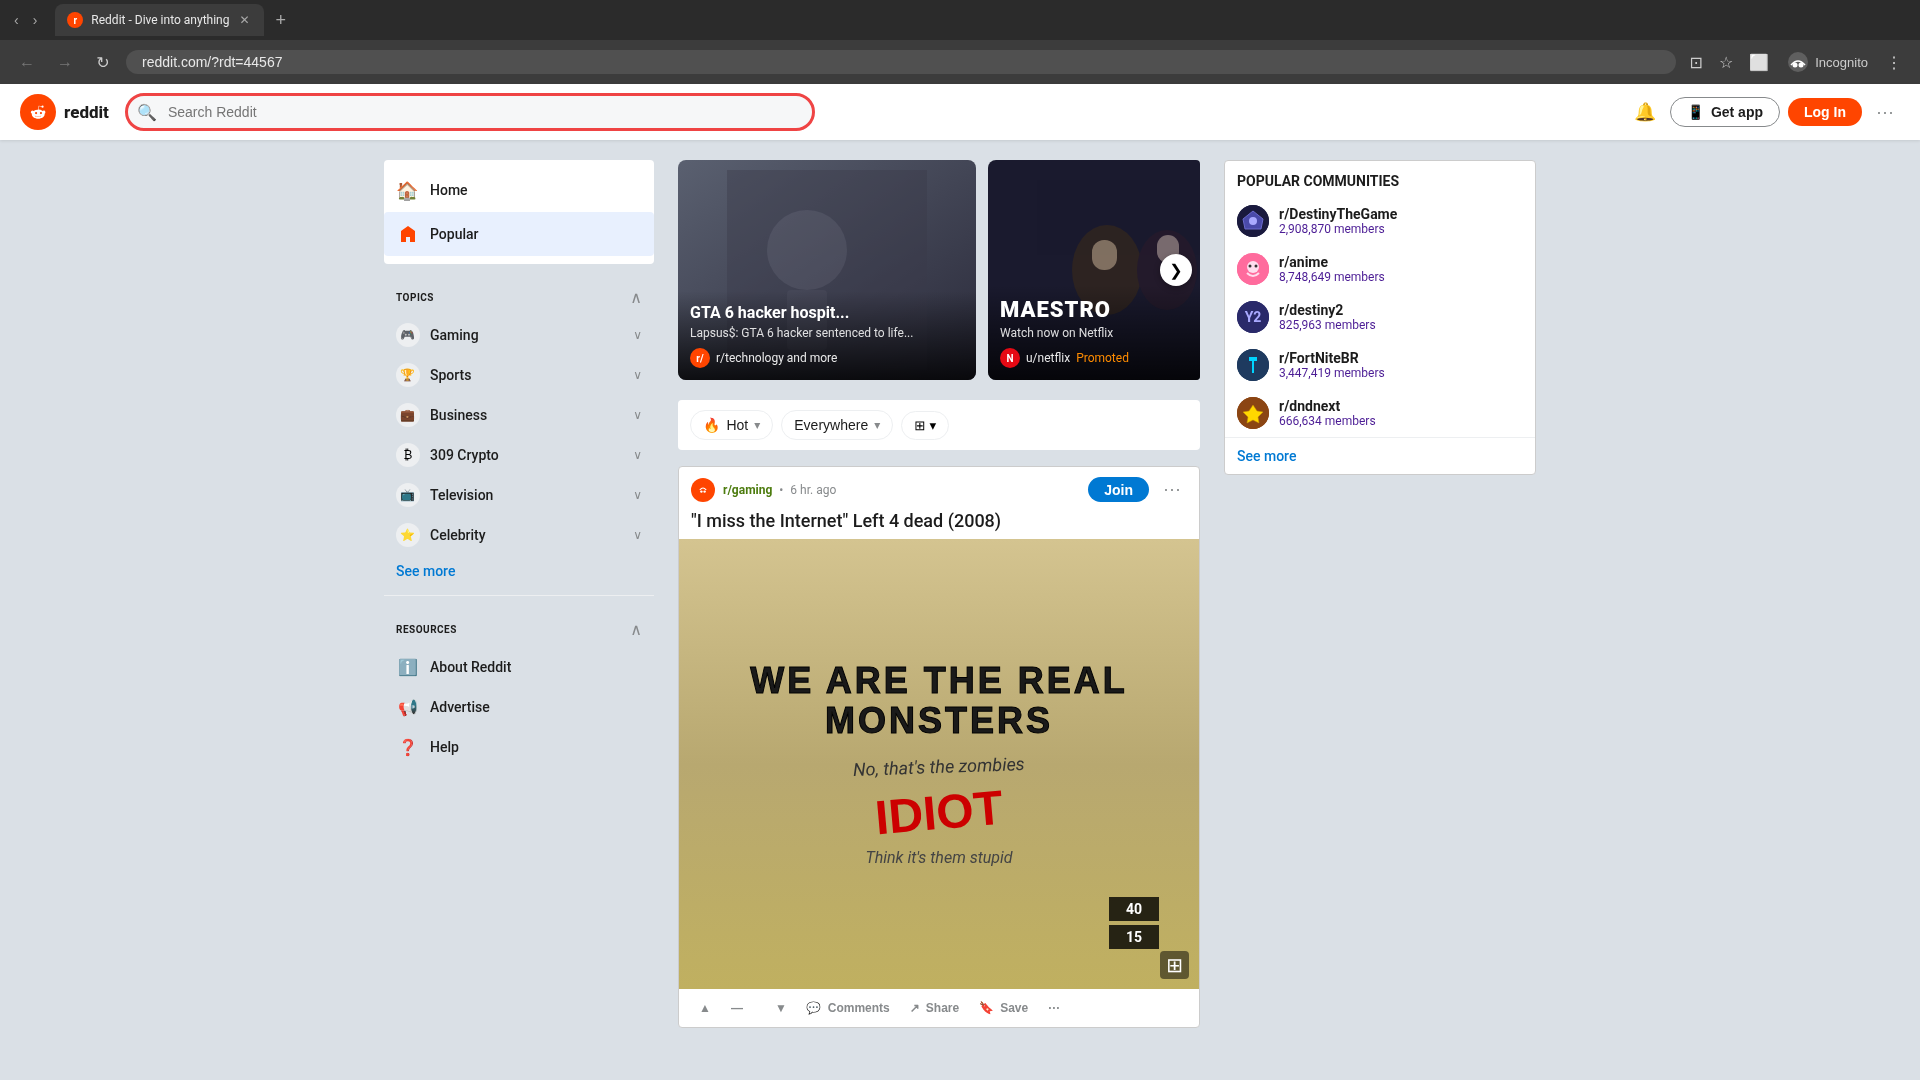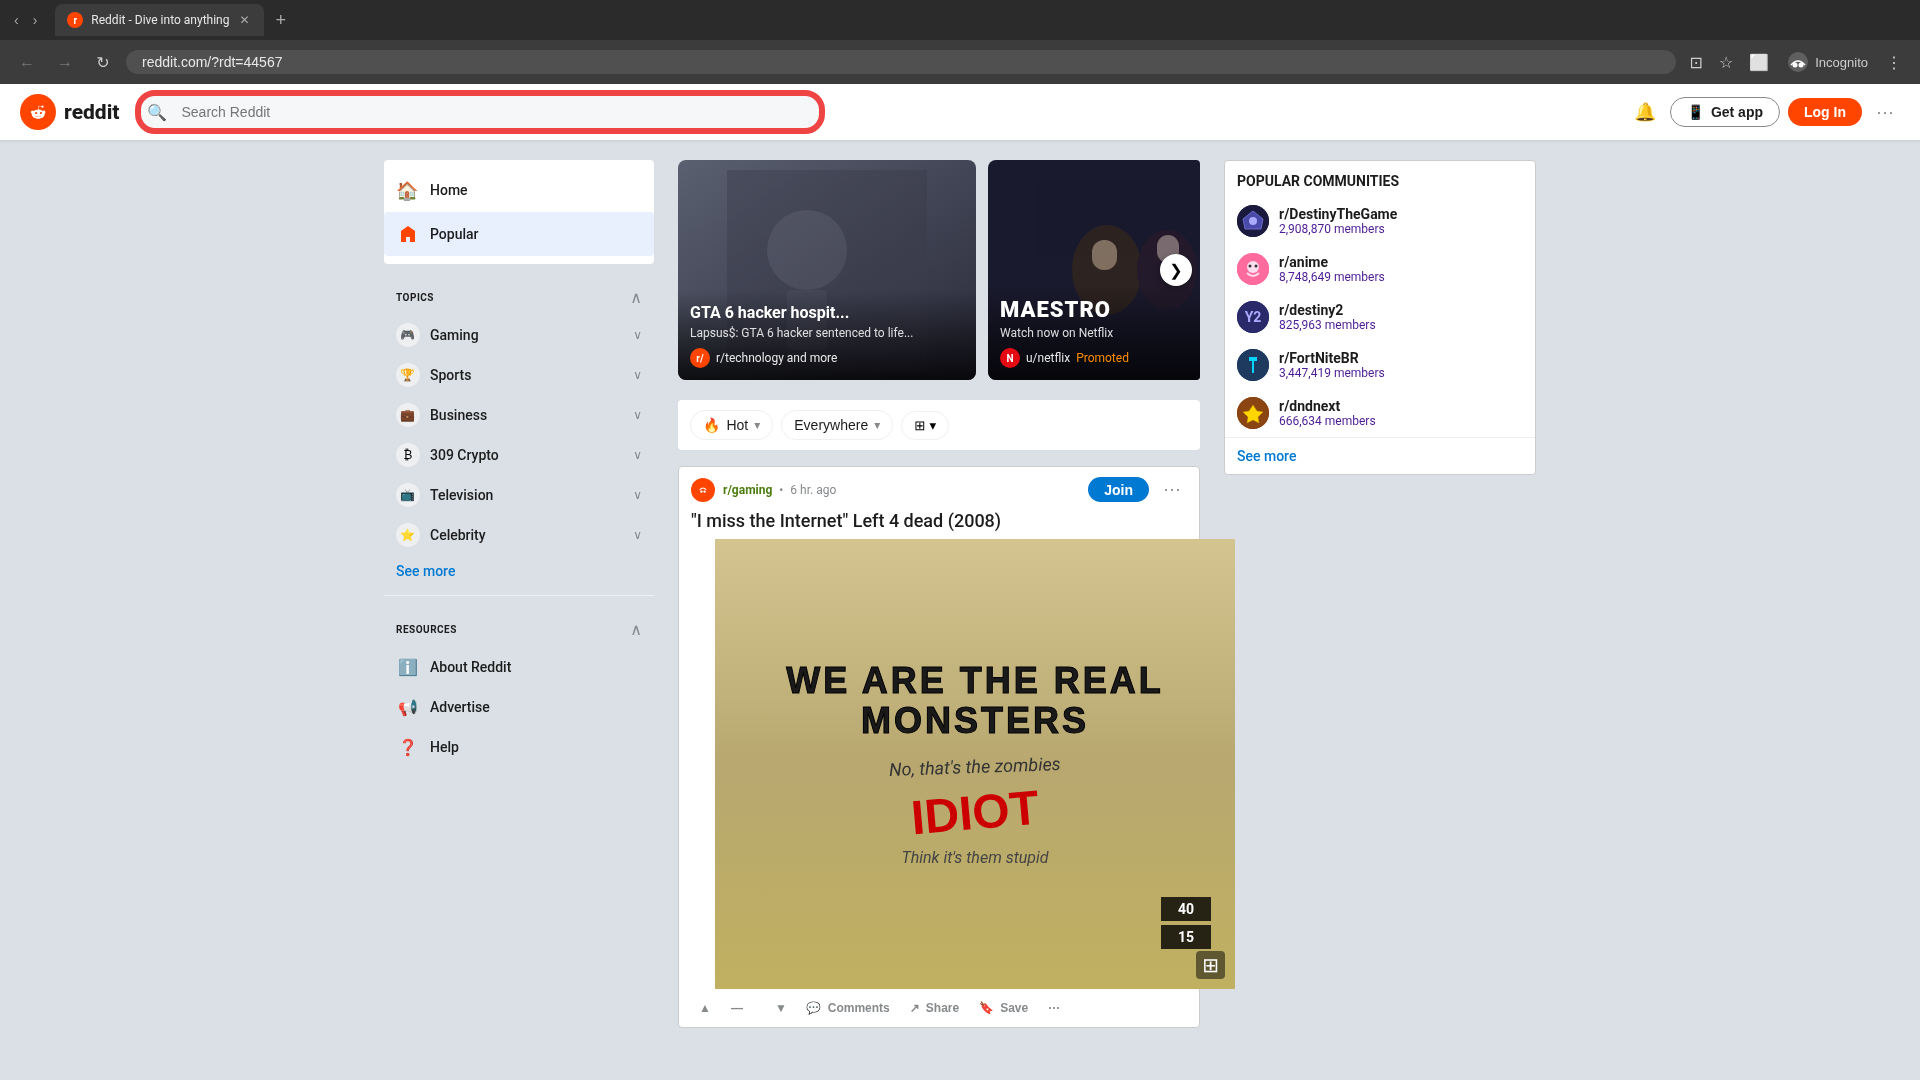--- a/index.html
+++ b/index.html
@@ -24,23 +24,23 @@
     .incognito-btn { display: flex; align-items: center; gap: 6px; background: none; border: none; color: #ccc; cursor: pointer; padding: 4px 8px; border-radius: 4px; font-size: 13px; }
     .incognito-icon { width: 22px; height: 22px; }
 
     
     .reddit-app { background: #dae0e6; min-height: 1036px; }
 
     
     .reddit-header { background: white; height: 56px; display: flex; align-items: center; padding: 0 20px; gap: 16px; box-shadow: 0 1px 3px rgba(0,0,0,0.1); position: sticky; top: 0; z-index: 100; }
     .reddit-logo { display: flex; align-items: center; gap: 8px; text-decoration: none; }
     .reddit-logo-icon { width: 36px; height: 36px; background: #ff4500; border-radius: 50%; display: flex; align-items: center; justify-content: center; color: white; font-weight: bold; font-size: 18px; }
-    .reddit-logo-text { font-weight: 800; font-size: 21px; color: #1c1c1c; }
+    .reddit-logo-text { font-weight: 800; font-size: 17px; color: #1c1c1c; }
     .search-bar { flex: 1; max-width: 690px; position: relative; }
-    .search-bar input { width: 100%; padding: 8px 16px 8px 40px; border: 6px solid #ef4444; border-radius: 20px; background: #f6f7f8; font-size: 14px; outline: none; color: #1c1c1c; }
+    .search-bar input { width: 100%; padding: 8px 16px 8px 40px; border: 3px solid #ef4444; border-radius: 20px; background: #f6f7f8; font-size: 14px; outline: none; color: #1c1c1c; }
     .search-icon { position: absolute; left: 12px; top: 50%; transform: translateY(-50%); color: #878a8c; font-size: 16px; }
     .header-actions { display: flex; align-items: center; gap: 8px; margin-left: auto; }
     .get-app-btn { display: flex; align-items: center; gap: 6px; padding: 6px 16px; border: 1px solid #878a8c; border-radius: 20px; background: white; cursor: pointer; font-weight: 700; font-size: 14px; color: #1c1c1c; }
     .login-btn { padding: 6px 16px; border: none; border-radius: 20px; background: #ff4500; color: white; font-weight: 700; font-size: 14px; cursor: pointer; }
     .header-icon-btn { background: none; border: none; cursor: pointer; padding: 6px; color: #878a8c; font-size: 18px; border-radius: 4px; }
 
     
     .reddit-layout { display: flex; max-width: 1200px; margin: 0 auto; padding: 20px 24px; gap: 24px; }
 
     
@@ -95,21 +95,21 @@
     .post-card { background: white; border-radius: 4px; margin-bottom: 12px; border: 1px solid #ccc; cursor: pointer; }
     .post-header { display: flex; align-items: center; gap: 8px; padding: 10px 12px 4px; }
     .post-subreddit-icon { width: 24px; height: 24px; border-radius: 50%; background: #ff4500; display: flex; align-items: center; justify-content: center; color: white; font-size: 12px; font-weight: bold; flex-shrink: 0; }
     .post-meta { font-size: 12px; color: #878a8c; }
     .post-meta .subreddit-name { font-weight: 700; color: #4d7c0f; }
     .post-meta .separator { margin: 0 4px; }
     .post-actions-top { margin-left: auto; display: flex; gap: 8px; }
     .join-btn { padding: 4px 16px; border: none; border-radius: 20px; background: #0079d3; color: white; font-weight: 700; font-size: 14px; cursor: pointer; }
     .more-btn { background: none; border: none; color: #878a8c; cursor: pointer; font-size: 18px; padding: 2px 6px; border-radius: 4px; }
     .post-title { padding: 4px 12px 8px; font-size: 18px; font-weight: 500; color: #1c1c1c; }
-    .post-image { width: 100%; max-height: 512px; object-fit: contain; background: #1a1a1b; display: flex; align-items: center; justify-content: center; overflow: hidden; margin-left: 36px; }
+    .post-image { width: 100%; max-height: 512px; object-fit: contain; background: #1a1a1b; display: flex; align-items: center; justify-content: center; overflow: hidden; }
     .post-footer { display: flex; align-items: center; gap: 4px; padding: 6px 12px; }
     .post-action-btn { display: flex; align-items: center; gap: 6px; padding: 6px 8px; border-radius: 4px; border: none; background: none; cursor: pointer; color: #878a8c; font-size: 12px; font-weight: 700; }
 
     
     .right-sidebar { width: 312px; flex-shrink: 0; }
     .communities-widget { background: white; border-radius: 4px; border: 1px solid #ccc; overflow: hidden; }
     .widget-header { padding: 12px 12px 8px; font-size: 14px; font-weight: 700; color: #1c1c1c; }
     .community-item { display: flex; align-items: center; gap: 10px; padding: 8px 12px; cursor: pointer; }
     .community-avatar { width: 32px; height: 32px; border-radius: 50%; flex-shrink: 0; display: flex; align-items: center; justify-content: center; font-weight: bold; color: white; font-size: 14px; }
     .community-info .community-name { font-size: 14px; font-weight: 700; color: #1c1c1c; }
@@ -367,21 +367,21 @@
                 <div style="position:relative; z-index:2; text-align:center; padding: 20px;">
                   <div style="font-size: 36px; font-weight: 900; color: #1a1a1a; text-transform: uppercase; letter-spacing: 3px; font-family: Arial Black, sans-serif; line-height: 1.1; margin-bottom: 16px; -webkit-text-stroke: 1px #000;">WE ARE THE REAL MONSTERS</div>
 
                   <div style="display:flex; flex-direction:column; gap:8px; align-items:center;">
                     <div style="font-size: 18px; color: #333; font-style: italic; transform: rotate(-2deg);">No, that's the zombies</div>
                     <div style="font-size: 48px; font-weight: 900; color: #cc0000; font-family: Arial Black, sans-serif; text-transform: uppercase; transform: rotate(-5deg);">IDIOT</div>
                     <div style="font-size: 16px; color: #444; font-style: italic;">Think it's them stupid</div>
                   </div>
                 </div>
 
-                <div class="game-hud" style="position:absolute; bottom: 40px; right: 24px; z-index: 10;">
+                <div class="game-hud" style="position:absolute; bottom: 40px; right: 40px; z-index: 10;">
                   <div style="background: rgba(0,0,0,0.8); color: white; padding: 4px 10px; font-size: 14px; font-weight: bold; margin-bottom: 4px; min-width: 50px; text-align: center;">
                     <div>40</div>
                   </div>
                   <div style="background: rgba(0,0,0,0.8); color: white; padding: 4px 10px; font-size: 14px; font-weight: bold; min-width: 50px; text-align: center;">
                     <div>15</div>
                   </div>
                 </div>
 
                 <div style="position:absolute; bottom: 10px; right: 10px; color: white; font-size: 20px; background: rgba(0,0,0,0.5); border-radius: 4px; padding: 2px 6px; cursor: pointer; z-index: 11;">⊞</div>
               </div>

